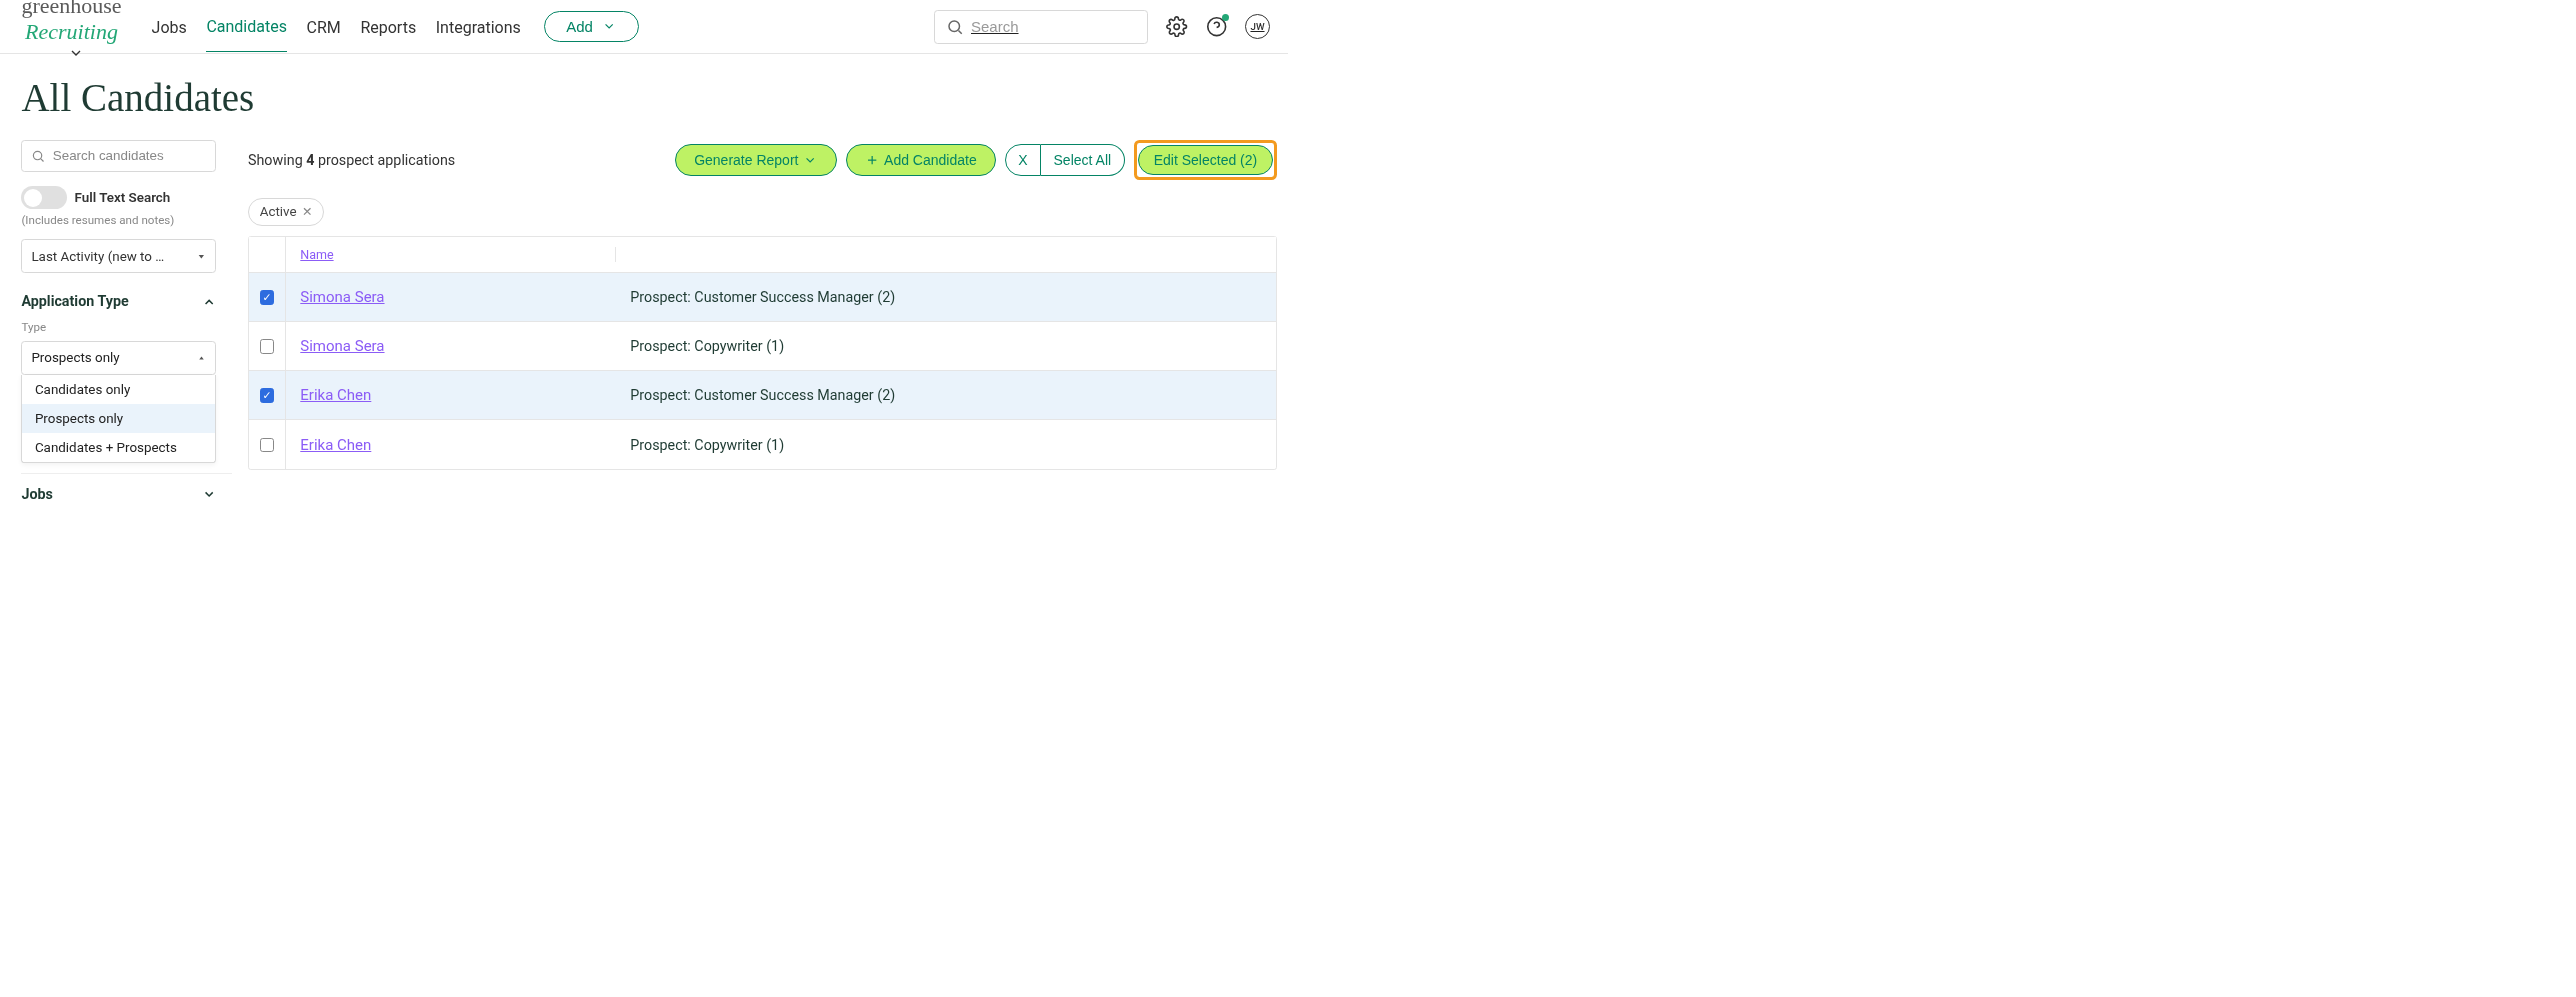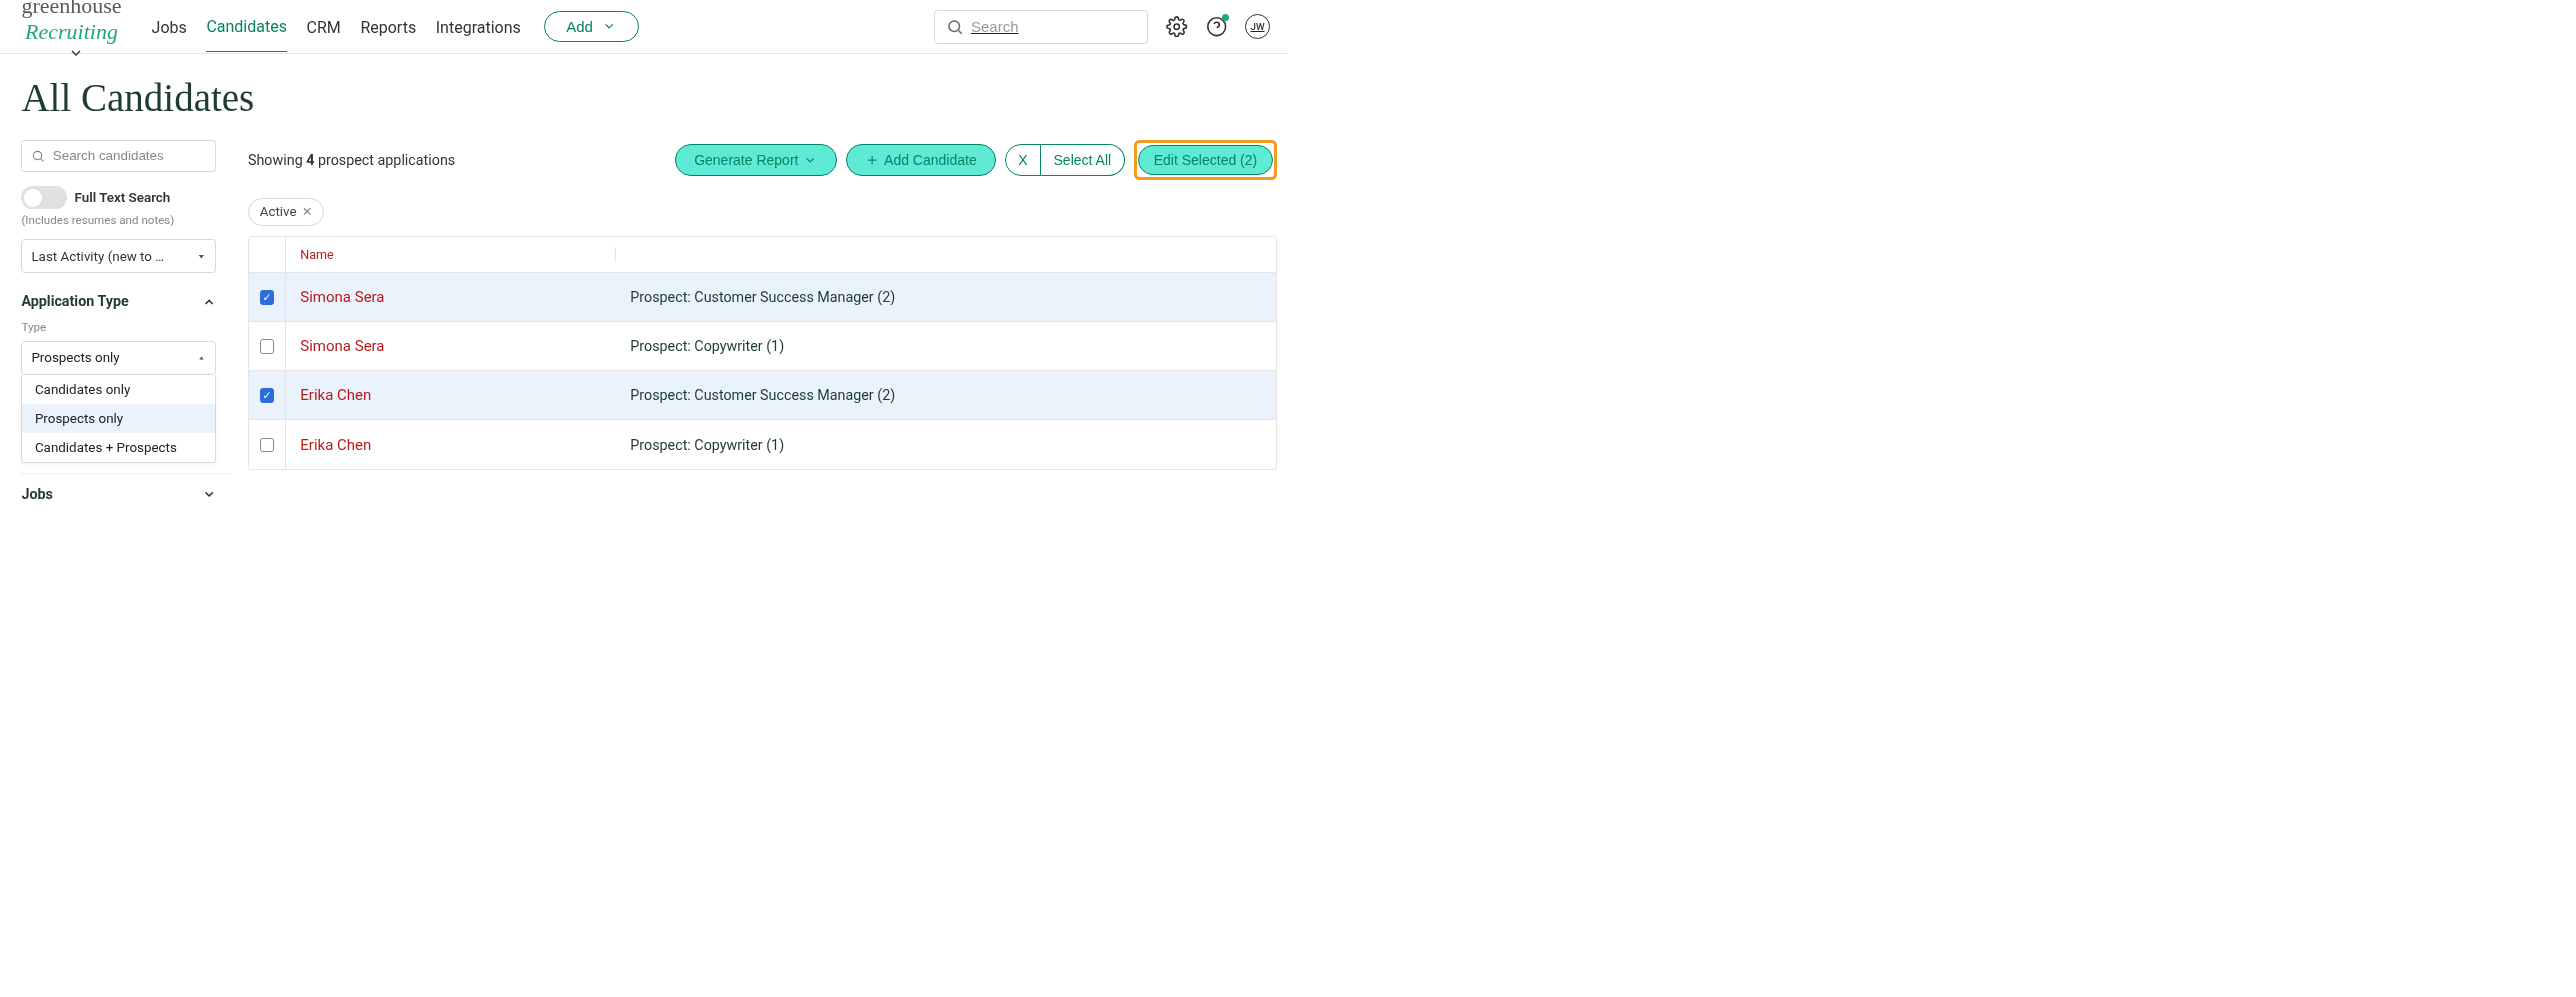--- a/index.html
+++ b/index.html
@@ -130,21 +130,21 @@
     font-size: 14.3px; font-weight: 700; color: #1f3b33; cursor: pointer;
     padding-right: 16px; margin-top: 12.5px; border-top: 0.9px solid #eee; padding-top: 12.5px;
   }
   
   .page-main { flex: 1; padding: 0 10.7px 0 16px; }
   .toolbar-row { display: flex; align-items: center; justify-content: space-between; }
   .showing { font-size: 14.3px; color: #333; }
   .showing b { font-weight: 700; }
   .toolbar-btns { display: flex; gap: 9px; align-items: center; }
   .pill-btn {
-    border: 1.3px solid #048465; color: #048465; background: #5eead4;
+    border: 1.3px solid #048465; color: #048465; background: #bef264;
     border-radius: 892px; padding: 7.1px 18px; font-size: 14px;
     display: inline-flex; align-items: center; gap: 5px; cursor: pointer;
     white-space: nowrap;
   }
   .btn-group { display: flex; }
   .btn-group .seg {
     border: 1.3px solid #048465; color: #048465; background: #fff;
     padding: 7.1px 12.5px; font-size: 14px; cursor: pointer;
   }
   .btn-group .seg:first-child { border-radius: 892px 0 0 892px; }
@@ -164,21 +164,21 @@
   .tbl { margin-top: 10.7px; border: 0.9px solid #e5e5e5; border-radius: 2.7px; }
   .tbl-row {
     display: flex; align-items: center; height: 49px;
     border-bottom: 0.9px solid #e5e5e5;
   }
   .tbl-row:last-child { border-bottom: none; }
   .tbl-head { height: 36px; font-size: 11.6px; color: #777; background:#fff; }
   .tbl-row.sel { background: #eaf3fb; }
   .col-cb { width: 37px; display: flex; justify-content: center; border-right: 0.9px solid #e5e5e5; height:100%; align-items:center;}
   .tbl-head .col-cb { border-right: 0.9px solid #e5e5e5; }
-  .col-name { width: 330px; padding-left: 14.3px; font-size: 15px; color: #b91c1c; border-right: 0.9px solid transparent; }
+  .col-name { width: 330px; padding-left: 14.3px; font-size: 15px; color: #8b5cf6; border-right: 0.9px solid transparent; text-decoration: underline; }
   .tbl-head .col-name { border-right: 0.9px solid #e5e5e5; font-size: 12.5px;}
   .col-status { flex: 1; padding-left: 14.3px; font-size: 14.3px; color: #1f3b33; }
   .cb {
     appearance: none; width: 14.3px; height: 14.3px;
     border: 1.3px solid #888; border-radius: 2.7px; cursor: pointer;
     display: inline-flex; align-items: center; justify-content: center;
   }
   .cb:checked { background: #2d6cdf; border-color: #2d6cdf; }
   .cb:checked::after { content: '✓'; color: #fff; font-size: 10.7px; line-height: 1; }
   svg { display: block; }

